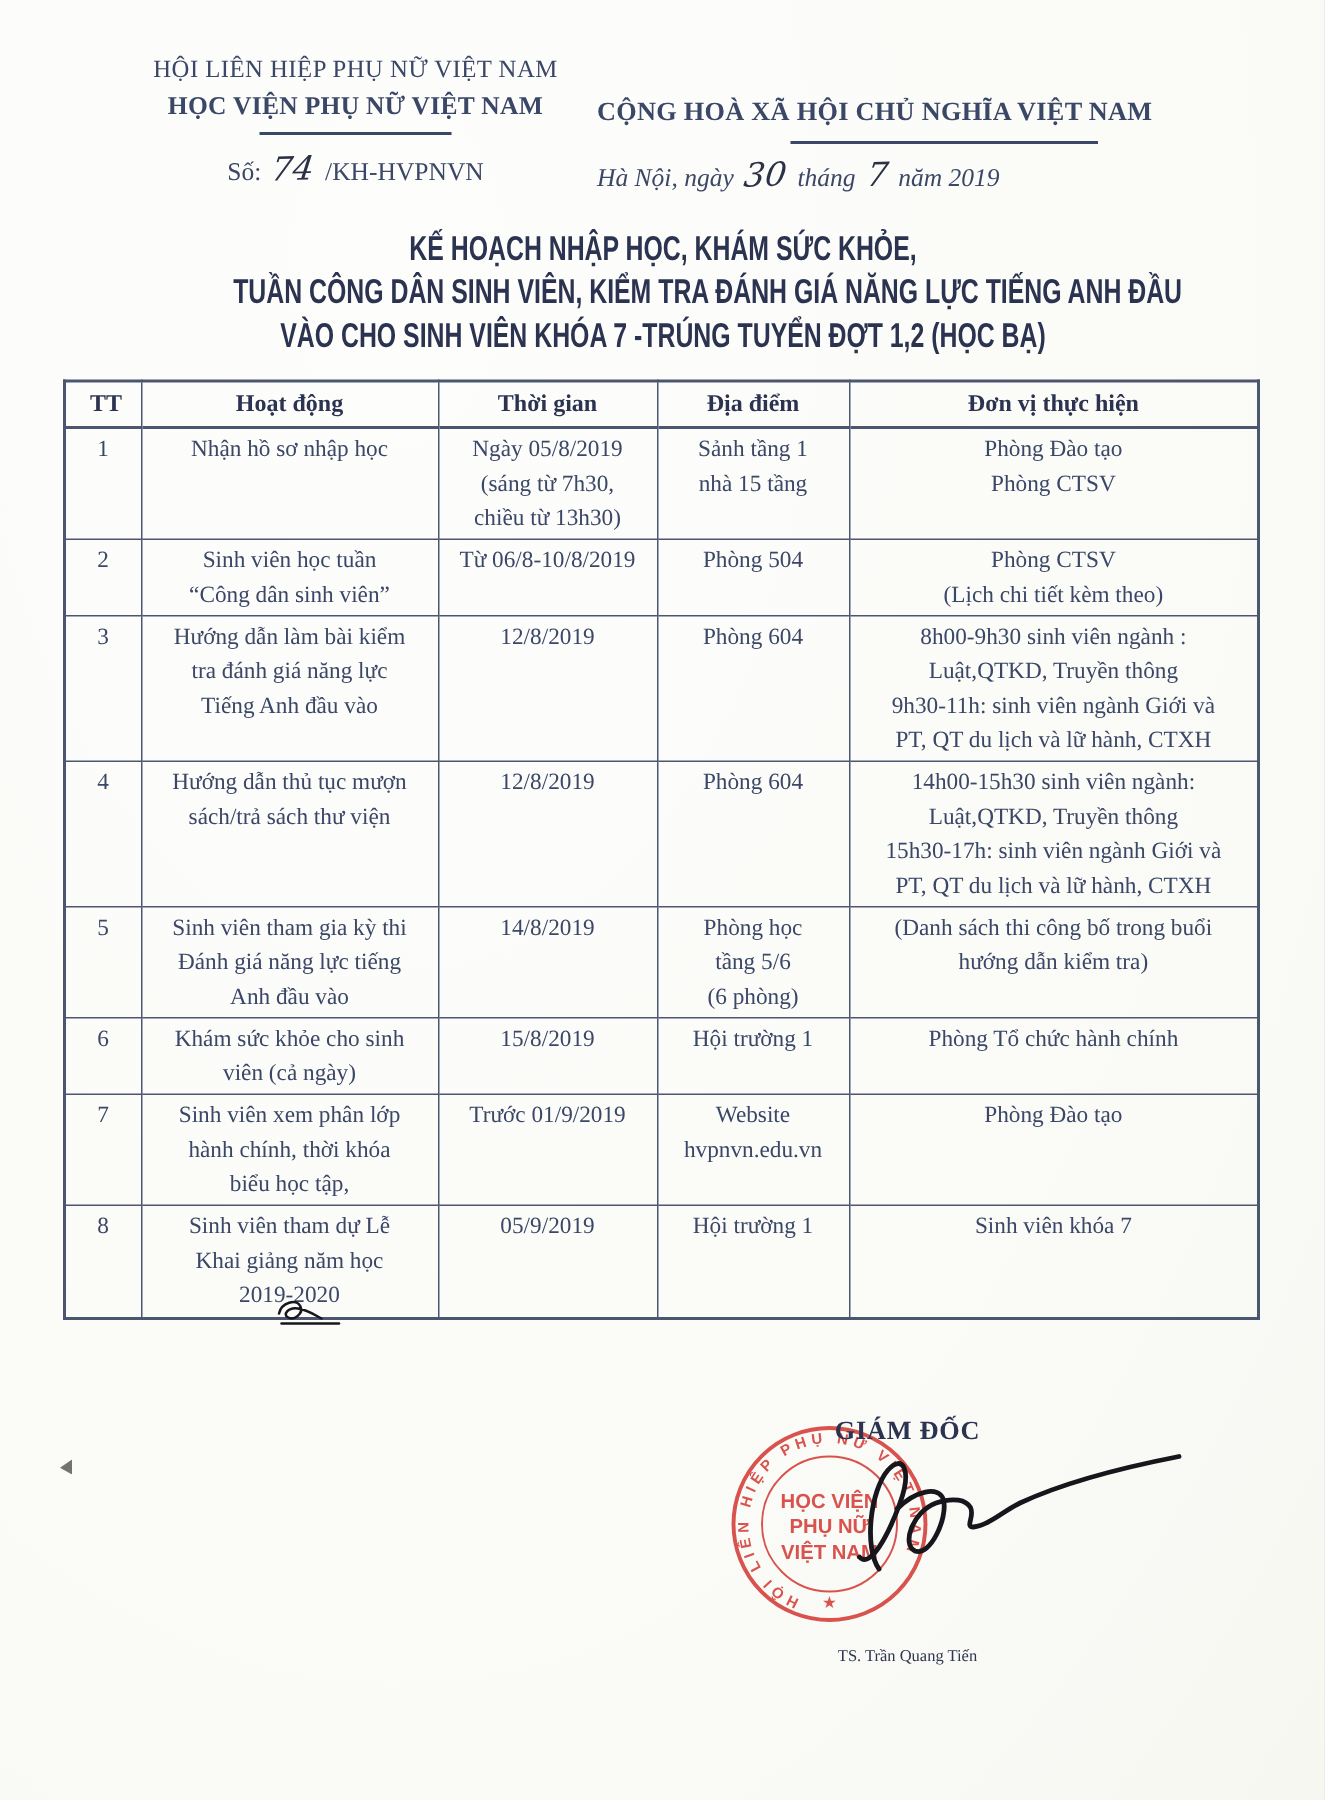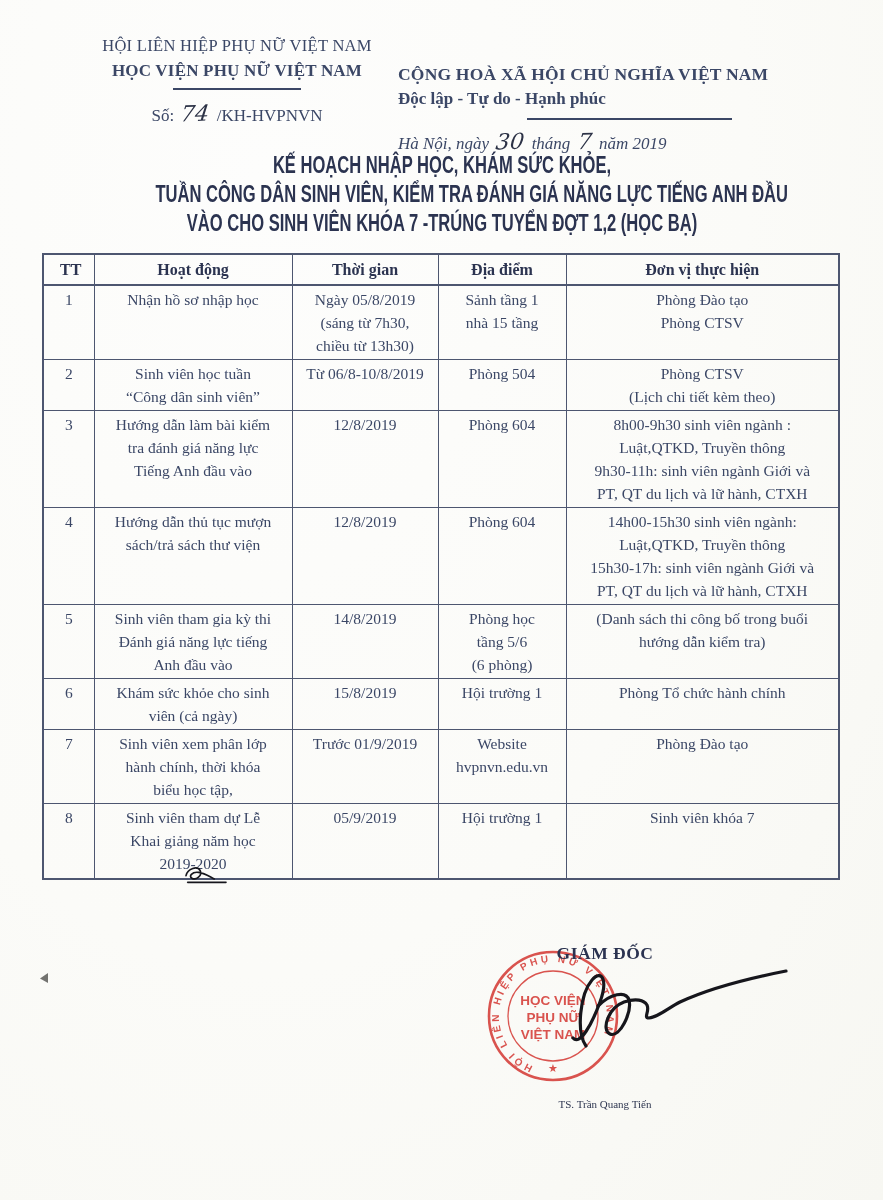--- a/index.html
+++ b/index.html
@@ -117,21 +117,20 @@
     <div class="rule rule-left"></div>
     <div class="so-line">
       <span>Số:</span>
       <span class="hw">74</span>
       <span>/KH-HVPNVN</span>
     </div>
   </div>
 
   <div class="header-right">
     <div class="hr1">CỘNG HOÀ XÃ HỘI CHỦ NGHĨA VIỆT NAM</div>
-    <div class="hr2">Độc lập - Tự do - Hạnh phúc</div>
     <div class="rule rule-right"></div>
     <div class="date-line">
       <span>Hà Nội, ngày</span>
       <span class="hw">30</span>
       <span>tháng</span>
       <span class="hw">7</span>
       <span>năm 2019</span>
     </div>
   </div>
 

